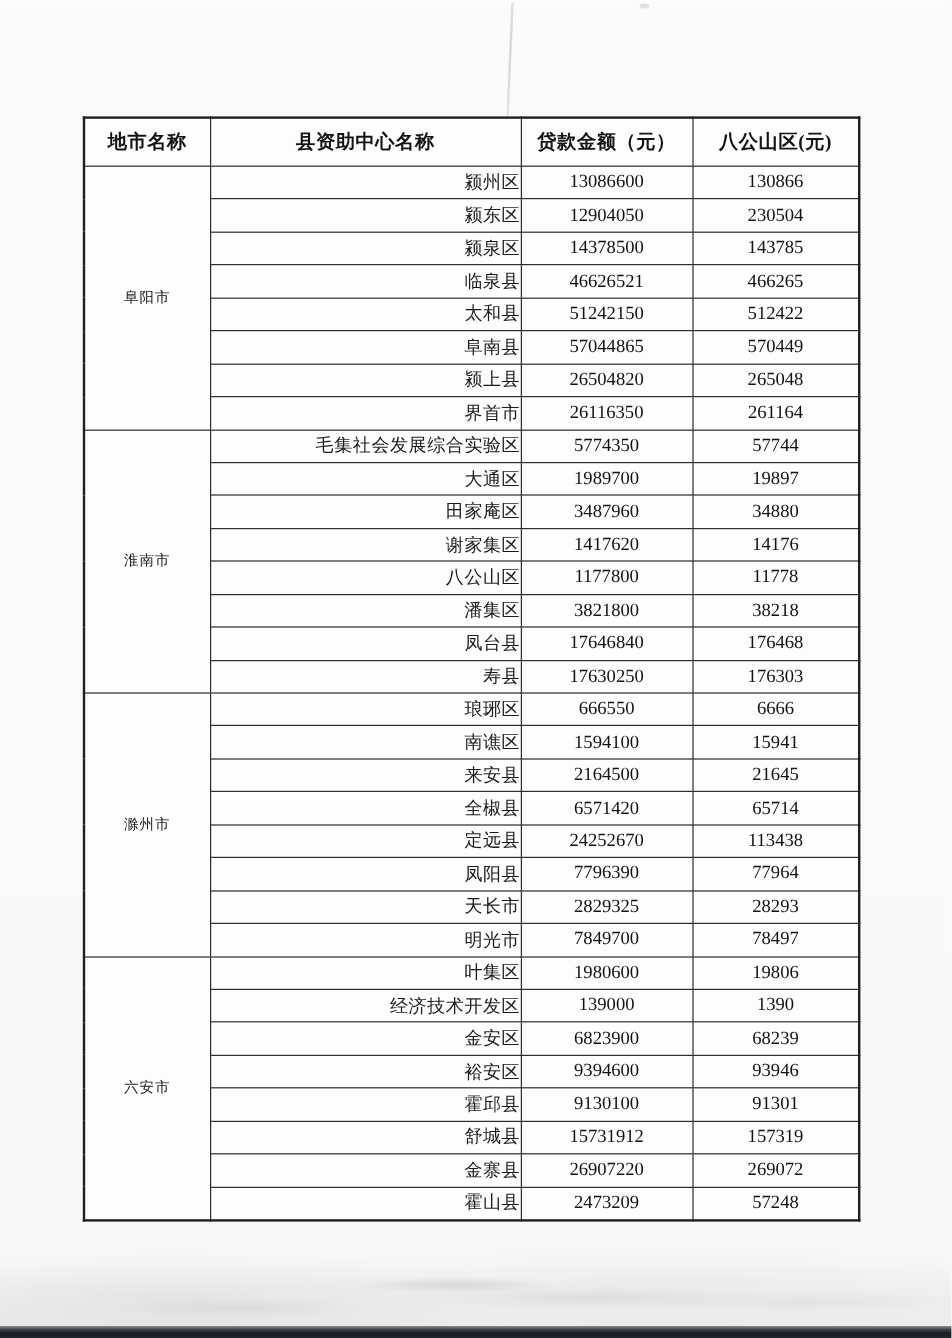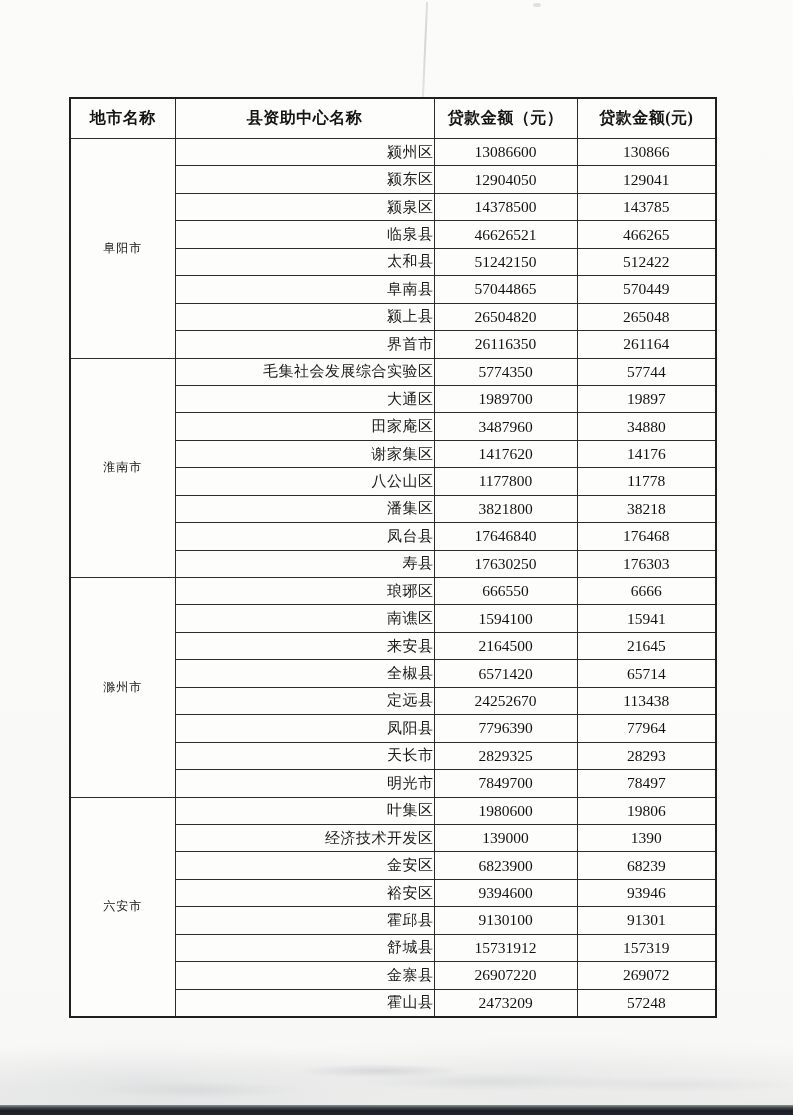--- a/index.html
+++ b/index.html
@@ -105,34 +105,34 @@
       <col style="width:105px">
       <col style="width:259px">
       <col style="width:143px">
       <col style="width:139px">
     </colgroup>
     <thead>
       <tr>
         <th>地市名称</th>
         <th>县资助中心名称</th>
         <th>贷款金额（元）</th>
-        <th>贷款金额(元)</th>
+        <th>八公山区(元)</th>
       </tr>
     </thead>
     <tbody>
         <tr>
           <td rowspan="8" class="city">阜阳市</td>
           <td class="name">颍州区</td>
           <td class="num">13086600</td>
           <td class="num">130866</td>
         </tr>
         <tr>
           <td class="name">颍东区</td>
           <td class="num">12904050</td>
-          <td class="num">129041</td>
+          <td class="num">230504</td>
         </tr>
         <tr>
           <td class="name">颍泉区</td>
           <td class="num">14378500</td>
           <td class="num">143785</td>
         </tr>
         <tr>
           <td class="name">临泉县</td>
           <td class="num">46626521</td>
           <td class="num">466265</td>

